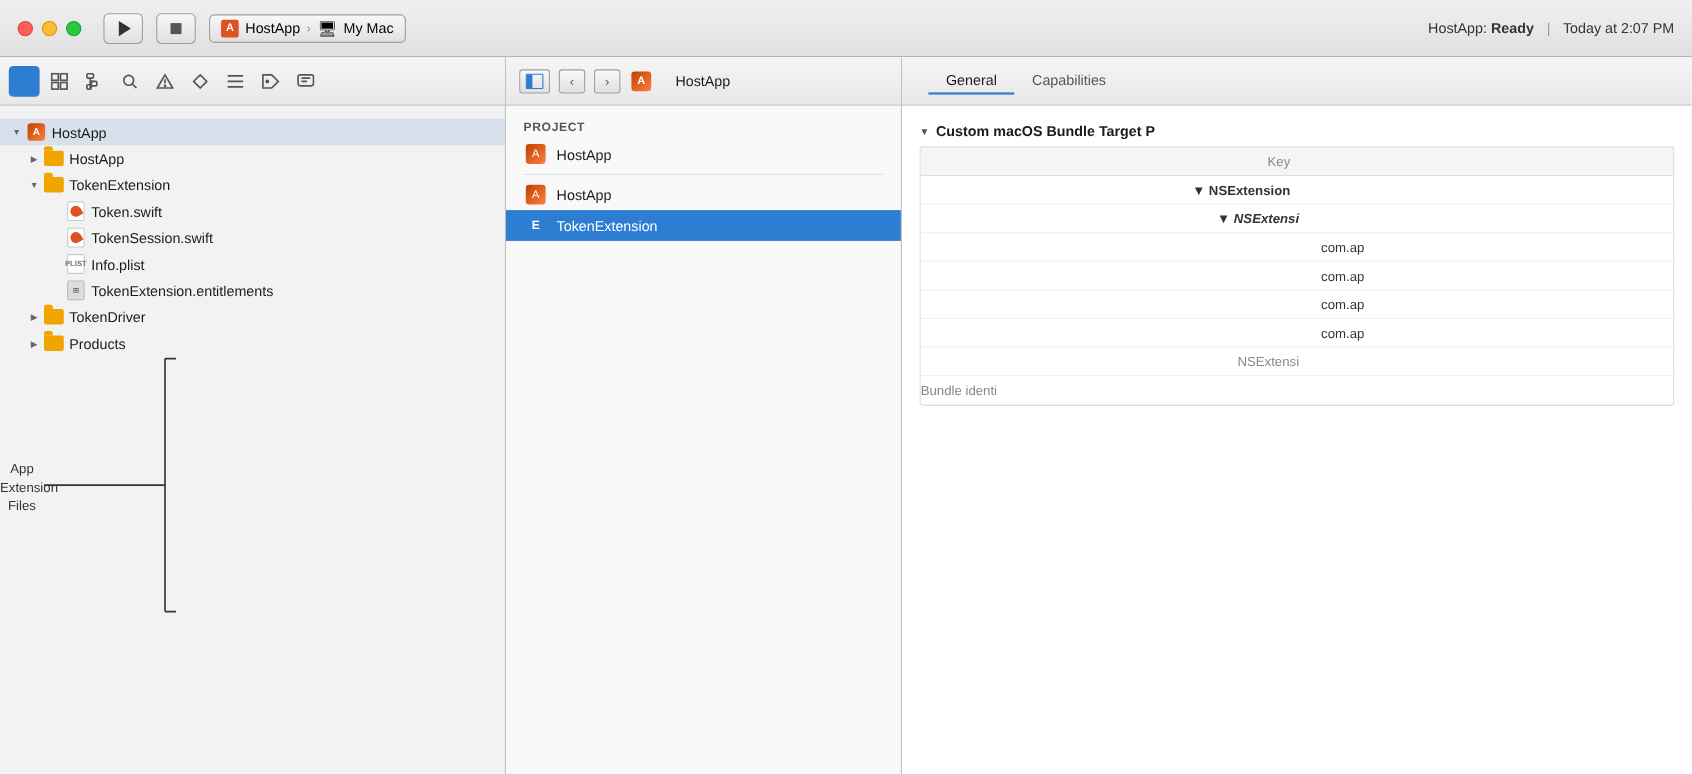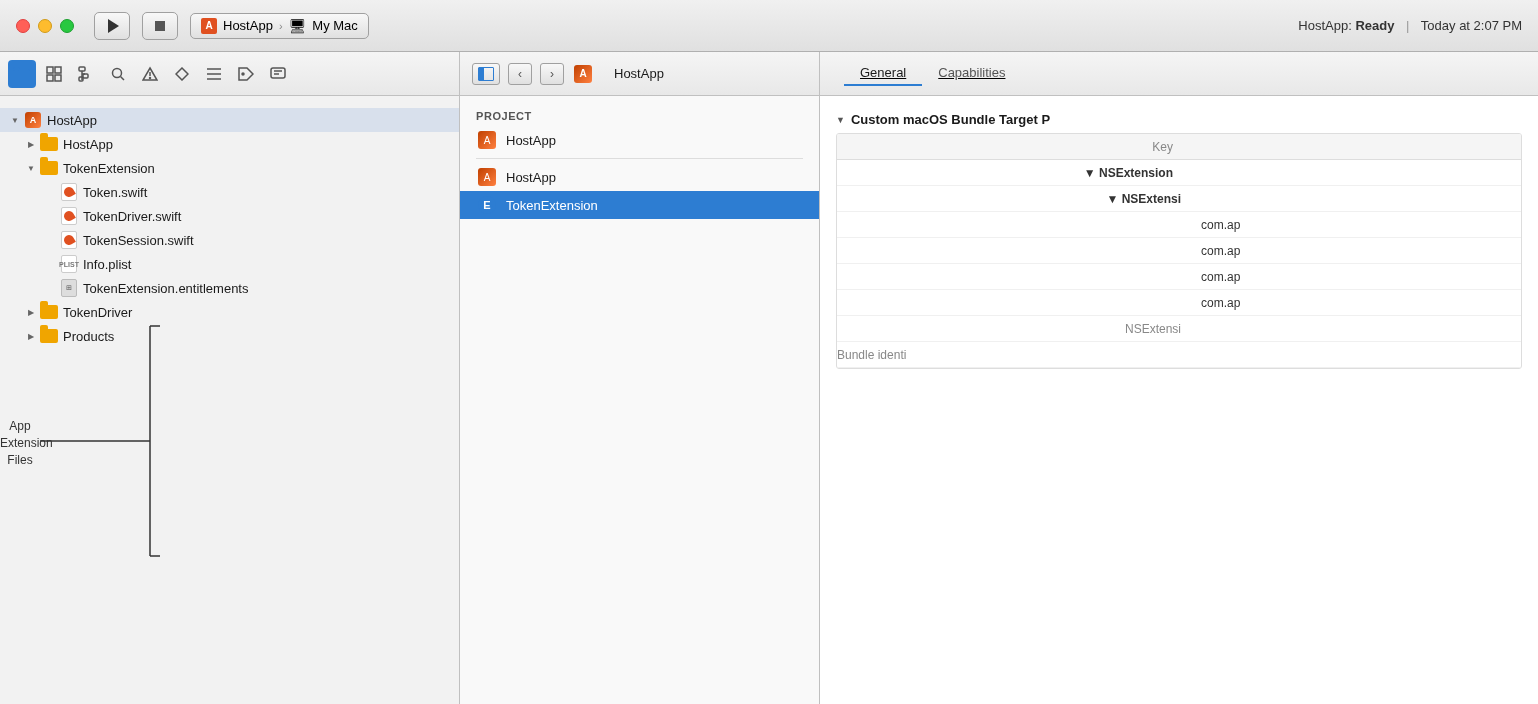--- a/index.html
+++ b/index.html
@@ -432,21 +432,20 @@
       align-items: center;
       padding: 0 16px;
       gap: 8px;
     }
 
     .tab-bar {
       display: flex;
       align-items: center;
       gap: 0;
       margin-left: 8px;
-      text-decoration: underline;
     }
     .tab {
       padding: 4px 16px;
       font-size: 13px;
       cursor: pointer;
       color: #555;
       border-bottom: 2px solid transparent;
     }
     .tab.active {
       color: #1a1a1a;
@@ -605,27 +604,20 @@
         </div>
 
         <div class="tree-item tree-indent-2">
           <div class="disclosure-btn none"></div>
           <div class="file-icon">
             <div class="swift-icon"></div>
           </div>
           <span>Token.swift</span>
         </div>
 
-        <div class="tree-item tree-indent-2">
-          <div class="disclosure-btn none"></div>
-          <div class="file-icon">
-            <div class="swift-icon"></div>
-          </div>
-          <span>TokenDriver.swift</span>
-        </div>
 
         <div class="tree-item tree-indent-2">
           <div class="disclosure-btn none"></div>
           <div class="file-icon">
             <div class="swift-icon"></div>
           </div>
           <span>TokenSession.swift</span>
         </div>
 
         <div class="tree-item tree-indent-2">
@@ -755,21 +747,21 @@
             <div style="flex:1; font-size:12px; color:#888;"></div>
           </div>
 
           <div style="display:flex; height:26px; align-items:center; border-bottom:1px solid #f0f0f0;">
             <div style="flex:1; text-align:right; padding-right:12px; font-size:12px; color:#333; font-weight:600;">
               <span>▼ NSExtension</span>
             </div>
             <div style="flex:1;"></div>
           </div>
 
-          <div style="display:flex; height:26px; align-items:center; border-bottom:1px solid #f0f0f0; padding-left:16px;">
+          <div style="display:flex; height:26px; align-items:center; border-bottom:1px solid #f0f0f0; padding-left:16px;font-style:italic;">
             <div style="flex:1; text-align:right; padding-right:12px; font-size:12px; color:#333; font-weight:600;">
               <span>▼ NSExtensi</span>
             </div>
             <div style="flex:1;"></div>
           </div>
 
           <div style="display:flex; height:26px; align-items:center; border-bottom:1px solid #f0f0f0; padding-left:32px;">
             <div style="flex:1; text-align:right; padding-right:12px; font-size:12px; color:#888;"></div>
             <div style="flex:1; font-size:12px; color:#333;">com.ap</div>
           </div>

